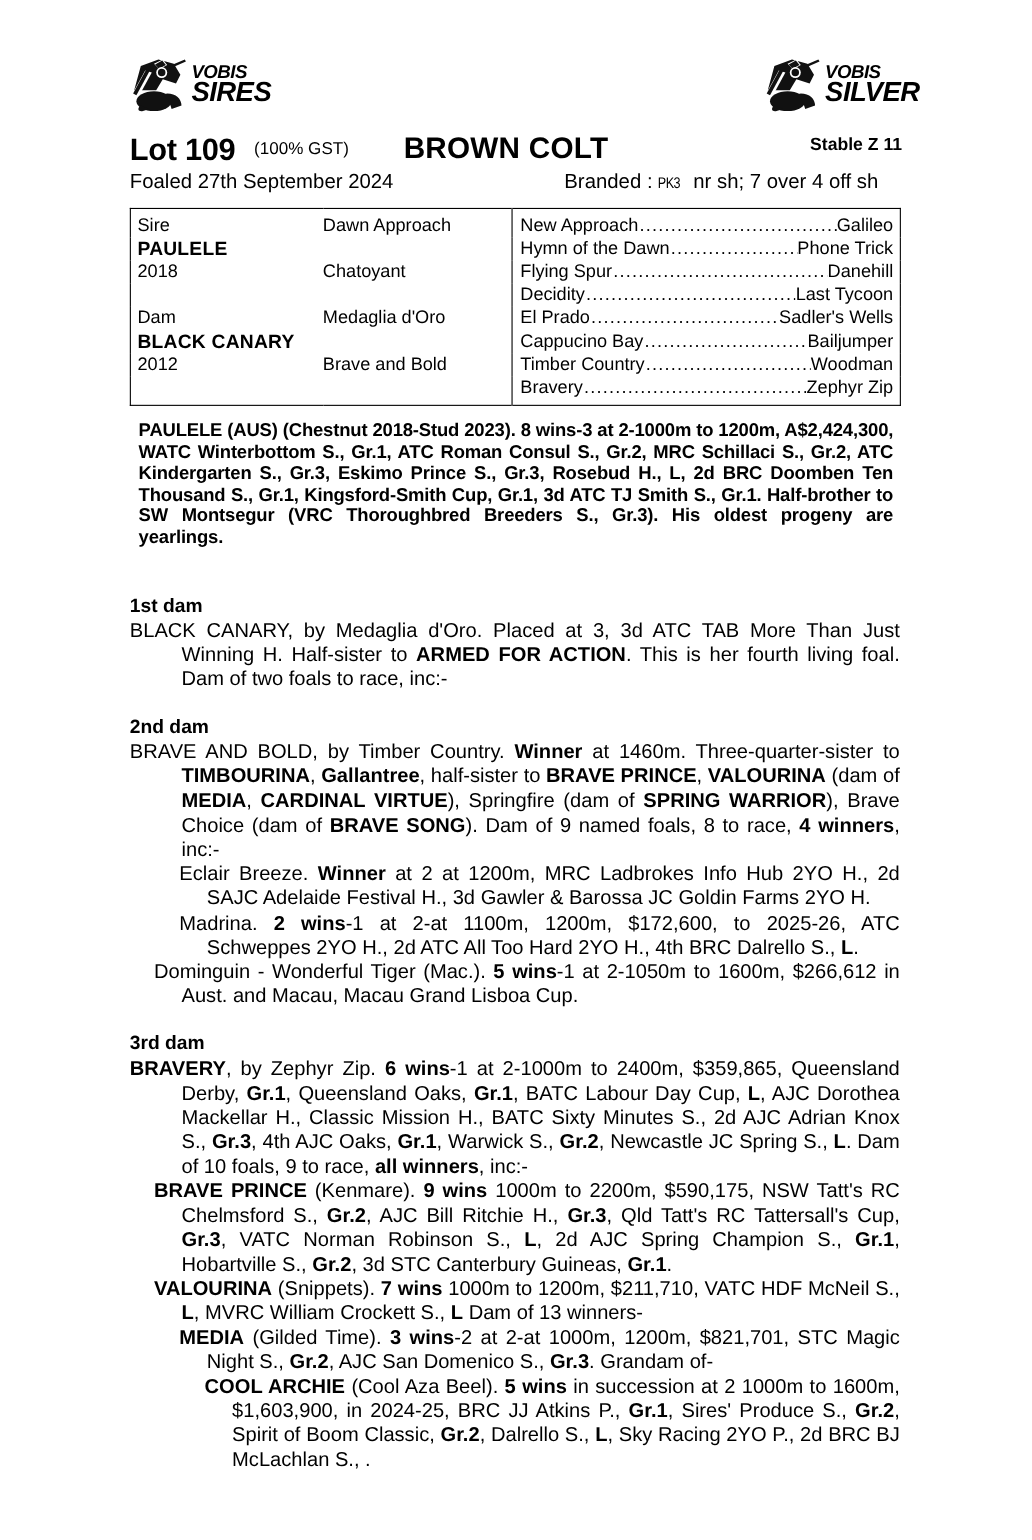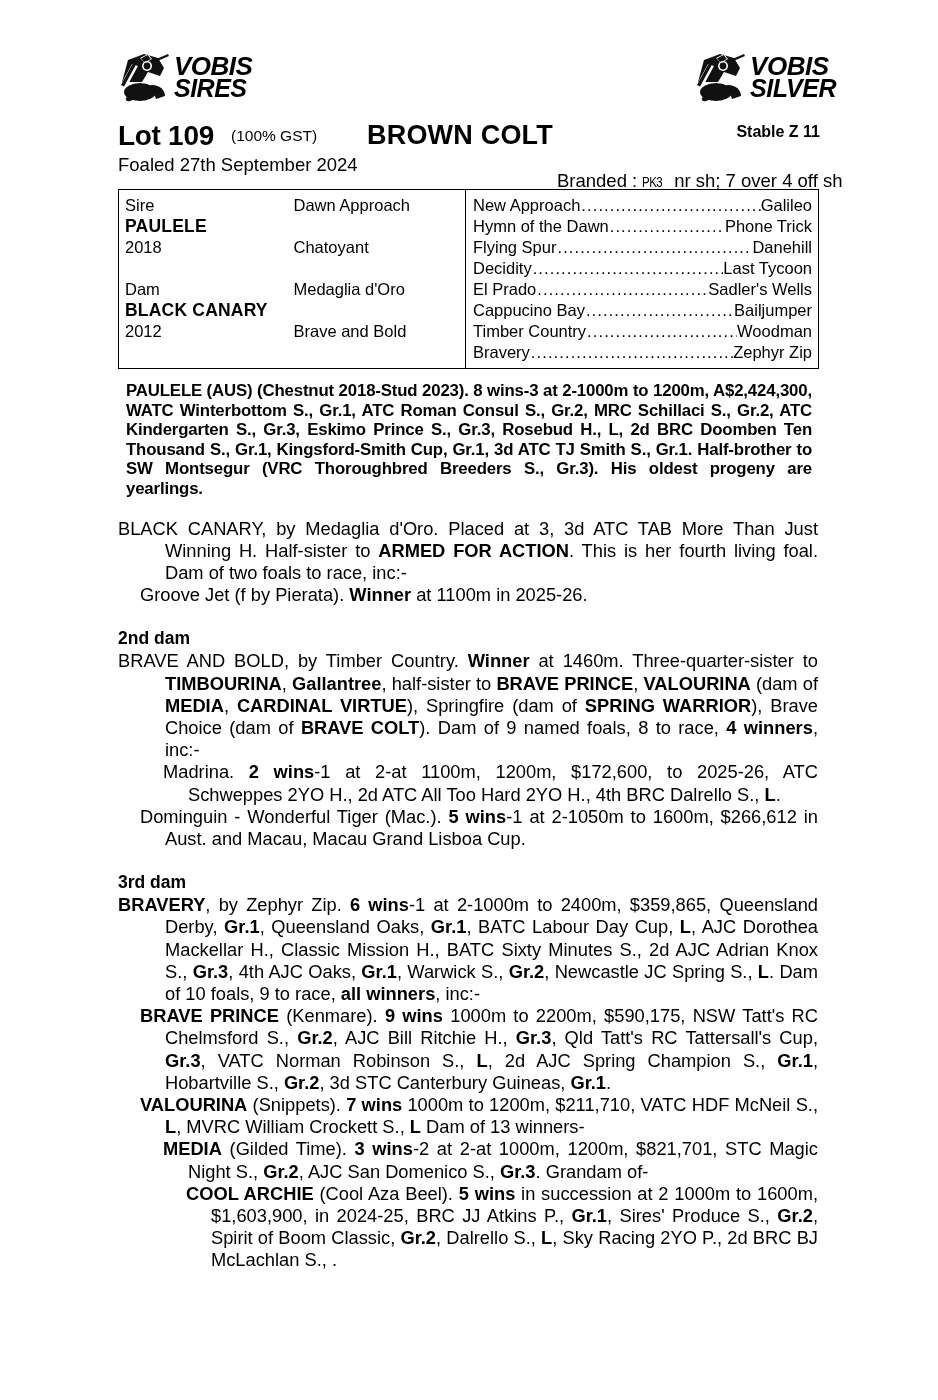--- a/index.html
+++ b/index.html
@@ -30,21 +30,21 @@
   .logo-left { left: 0; }
   .logo-right { right: -6px; }
   .logo-mark { width: 52px; height: 50px; display: block; }
   .logo-words {
     font-family: "Liberation Sans", sans-serif;
     font-weight: bold;
     font-style: italic;
     line-height: 0.88;
     letter-spacing: -0.5px;
   }
-  .logo-words .l1 { font-size: 26px; display: block; }
+  .logo-words .l1 { font-size: 17px; display: block; }
   .logo-words .l2 { font-size: 25px; display: block; }
 
   .account-line {
     position: absolute;
     left: 136px;
     top: 32px;
     font-size: 16.5px;
     font-weight: bold;
     letter-spacing: -0.1px;
     white-space: nowrap;
@@ -74,21 +74,21 @@
   }
 
   
   .sub-row {
     position: relative;
     margin: 3px 118px 0 118px;
     height: 26px;
     text-decoration: underline;
   }
   .foaled { position: absolute; left: 0; top: 0; font-size: 18.5px; }
-  .branded { position: absolute; left: 395px; top: 16px; font-size: 18.5px; white-space: nowrap; margin-left: 44px; }
+  .branded { position: absolute; left: 395px; top: 0; font-size: 18.5px; white-space: nowrap; }
   .brandmark {
     font-size: 14px;
     font-stretch: condensed;
     font-family: "Liberation Sans Narrow", "Liberation Sans", sans-serif;
     letter-spacing: -0.6px;
     display: inline-block;
     transform: scaleX(0.82);
     transform-origin: left center;
     padding-right: 2px;
   }
@@ -315,26 +315,27 @@
             </td>
           </tr>
         </tbody>
     </table>
   </div>
 
   <div class="blurb">PAULELE (AUS) (Chestnut 2018-Stud 2023). 8 wins-3 at 2-1000m to 1200m, A$2,424,300, WATC Winterbottom S., Gr.1, ATC Roman Consul S., Gr.2, MRC Schillaci S., Gr.2, ATC Kindergarten S., Gr.3, Eskimo Prince S., Gr.3, Rosebud H., L, 2d BRC Doomben Ten Thousand S., Gr.1, Kingsford-Smith Cup, Gr.1, 3d ATC TJ Smith S., Gr.1. Half-brother to SW Montsegur (VRC Thoroughbred Breeders S., Gr.3). His oldest progeny are yearlings.</div>
 
   <div id="dams-root">
       <div class="section">
+        <div class="sec-head">1st dam</div>
         <div class="ent h0">BLACK CANARY, by Medaglia d'Oro. Placed at 3, 3d ATC TAB More Than Just Winning H. Half-sister to <b>ARMED FOR ACTION</b>. This is her fourth living foal. Dam of two foals to race, inc:-</div>
-        <div class="ent h1">Groove Jet (f by Pierata). <b>Winner</b> at 1100m in 2025-26.</div>
       </div>
       <div class="section">
         <div class="sec-head">2nd dam</div>
-        <div class="ent h0">BRAVE AND BOLD, by Timber Country. <b>Winner</b> at 1460m. Three-quarter-sister to <b>TIMBOURINA</b>, <b>Gallantree</b>, half-sister to <b>BRAVE PRINCE</b>, <b>VALOURINA</b> (dam of <b>MEDIA</b>, <b>CARDINAL VIRTUE</b>), Springfire (dam of <b>SPRING WARRIOR</b>), Brave Choice (dam of <b>BRAVE COLT</b>). Dam of 9 named foals, 8 to race, <b>4 winners</b>, inc:-</div>
+        <div class="ent h0">BRAVE AND BOLD, by Timber Country. <b>Winner</b> at 1460m. Three-quarter-sister to <b>TIMBOURINA</b>, <b>Gallantree</b>, half-sister to <b>BRAVE PRINCE</b>, <b>VALOURINA</b> (dam of <b>MEDIA</b>, <b>CARDINAL VIRTUE</b>), Springfire (dam of <b>SPRING WARRIOR</b>), Brave Choice (dam of <b>BRAVE SONG</b>). Dam of 9 named foals, 8 to race, <b>4 winners</b>, inc:-</div>
+        <div class="ent h2">Eclair Breeze. <b>Winner</b> at 2 at 1200m, MRC Ladbrokes Info Hub 2YO H., 2d SAJC Adelaide Festival H., 3d Gawler &amp; Barossa JC Goldin Farms 2YO H.</div>
         <div class="ent h2">Madrina. <b>2 wins</b>-1 at 2-at 1100m, 1200m, $172,600, to 2025-26, ATC Schweppes 2YO H., 2d ATC All Too Hard 2YO H., 4th BRC Dalrello S., <b>L</b>.</div>
         <div class="ent h1">Dominguin - Wonderful Tiger (Mac.). <b>5 wins</b>-1 at 2-1050m to 1600m, $266,612 in Aust. and Macau, Macau Grand Lisboa Cup.</div>
       </div>
       <div class="section">
         <div class="sec-head">3rd dam</div>
         <div class="ent h0"><b>BRAVERY</b>, by Zephyr Zip. <b>6 wins</b>-1 at 2-1000m to 2400m, $359,865, Queensland Derby, <b>Gr.1</b>, Queensland Oaks, <b>Gr.1</b>, BATC Labour Day Cup, <b>L</b>, AJC Dorothea Mackellar H., Classic Mission H., BATC Sixty Minutes S., 2d AJC Adrian Knox S., <b>Gr.3</b>, 4th AJC Oaks, <b>Gr.1</b>, Warwick S., <b>Gr.2</b>, Newcastle JC Spring S., <b>L</b>. Dam of 10 foals, 9 to race, <b>all winners</b>, inc:-</div>
         <div class="ent h1"><b>BRAVE PRINCE</b> (Kenmare). <b>9 wins</b> 1000m to 2200m, $590,175, NSW Tatt's RC Chelmsford S., <b>Gr.2</b>, AJC Bill Ritchie H., <b>Gr.3</b>, Qld Tatt's RC Tattersall's Cup, <b>Gr.3</b>, VATC Norman Robinson S., <b>L</b>, 2d AJC Spring Champion S., <b>Gr.1</b>, Hobartville S., <b>Gr.2</b>, 3d STC Canterbury Guineas, <b>Gr.1</b>.</div>
         <div class="ent h1"><b>VALOURINA</b> (Snippets). <b>7 wins</b> 1000m to 1200m, $211,710, VATC HDF McNeil S., <b>L</b>, MVRC William Crockett S., <b>L</b> Dam of 13 winners-</div>
         <div class="ent h2"><b>MEDIA</b> (Gilded Time). <b>3 wins</b>-2 at 2-at 1000m, 1200m, $821,701, STC Magic Night S., <b>Gr.2</b>, AJC San Domenico S., <b>Gr.3</b>. Grandam of-</div>
         <div class="ent h3"><b>COOL ARCHIE</b> (Cool Aza Beel). <b>5 wins</b> in succession at 2 1000m to 1600m, $1,603,900, in 2024-25, BRC JJ Atkins P., <b>Gr.1</b>, Sires' Produce S., <b>Gr.2</b>, Spirit of Boom Classic, <b>Gr.2</b>, Dalrello S., <b>L</b>, Sky Racing 2YO P., 2d BRC BJ McLachlan S., .</div>

